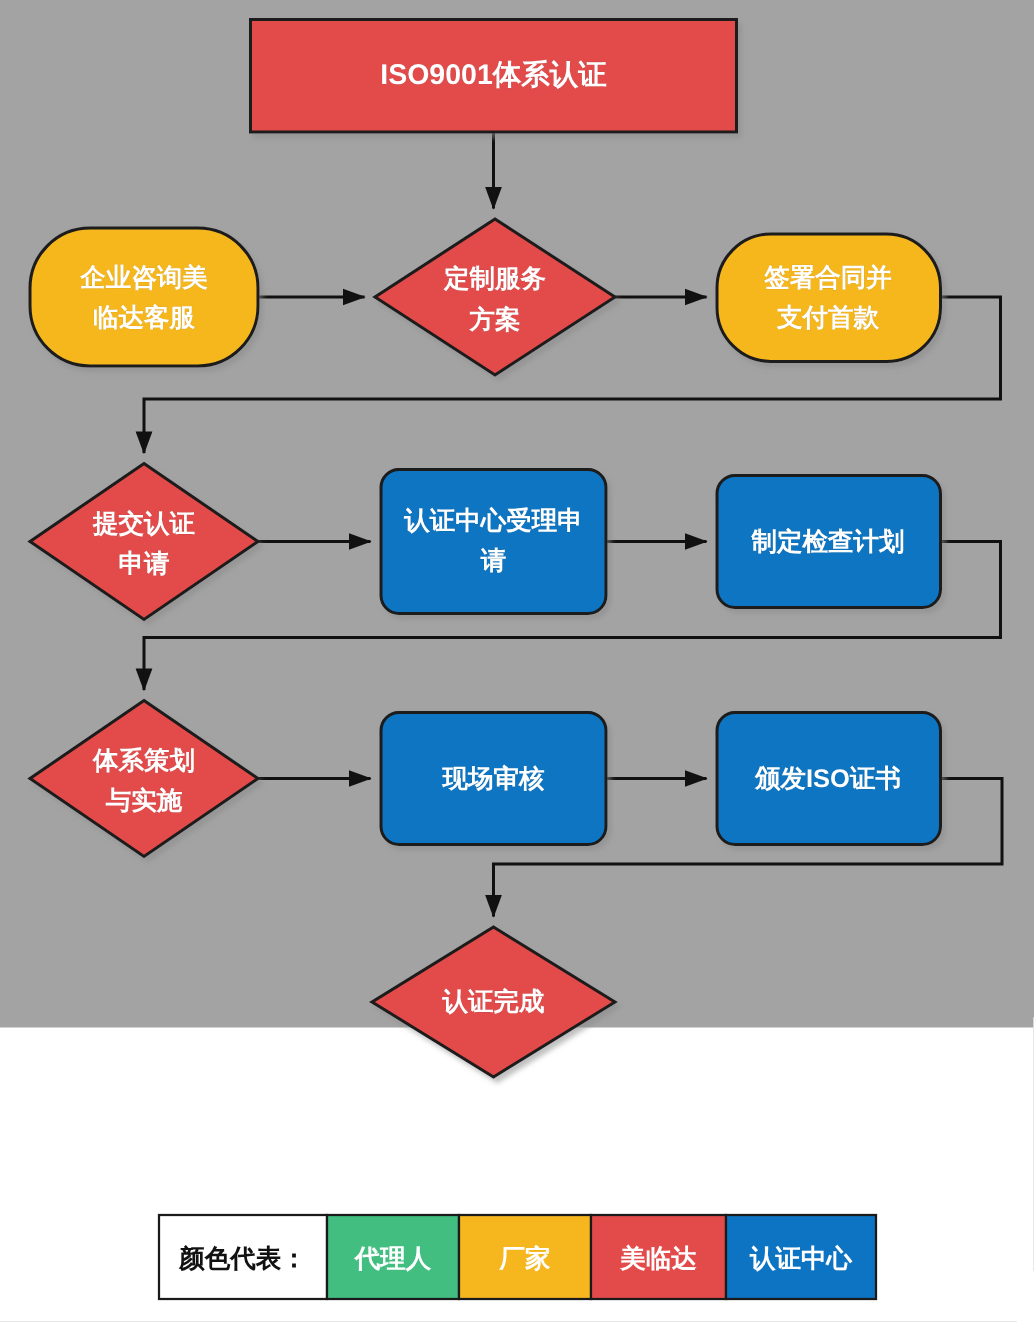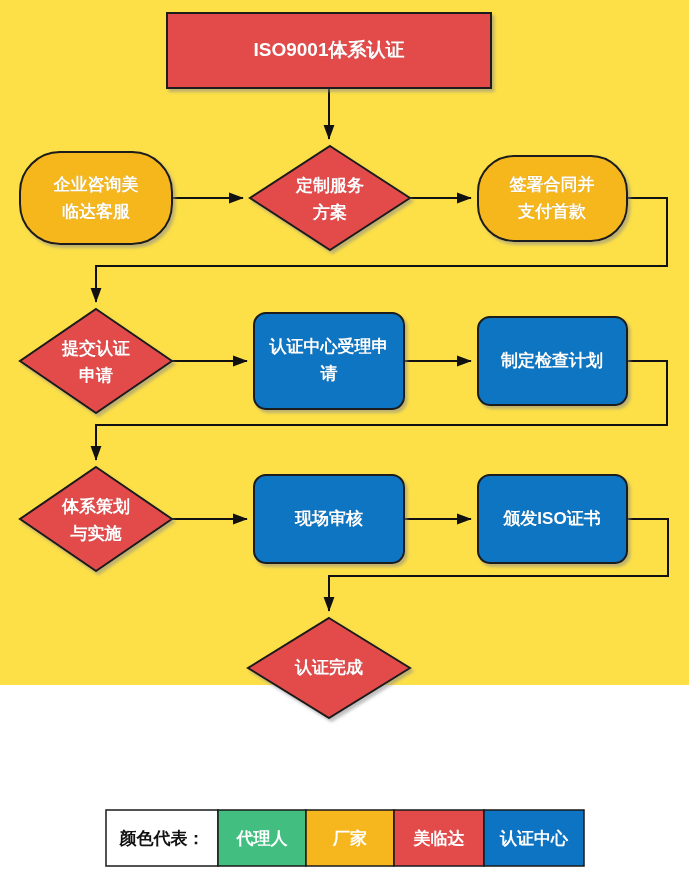--- a/index.html
+++ b/index.html
@@ -1,17 +1,17 @@
 <!DOCTYPE html>
 <html><head>
 <meta charset="utf-8">
 <style>
   html,body{margin:0;padding:0;background:#ffffff;}
   body{width:689px;height:881px;font-family:"Liberation Sans","DejaVu Sans",sans-serif;overflow:hidden;}
-  #stage{position:relative;width:689px;height:685px;background:#fde047;}
+  #stage{position:relative;width:689px;height:685px;background:#a3a3a3;}
   svg#flow{position:absolute;left:0;top:0;width:689px;height:881px;display:block;}
   .node-text{
     fill:#ffffff;
     font-family:"Liberation Sans","DejaVu Sans",sans-serif;
     font-weight:bold;
     font-size:17px;
     text-anchor:middle;
     dominant-baseline:middle;
     paint-order:stroke;
     stroke:rgba(0,0,0,0.12);

